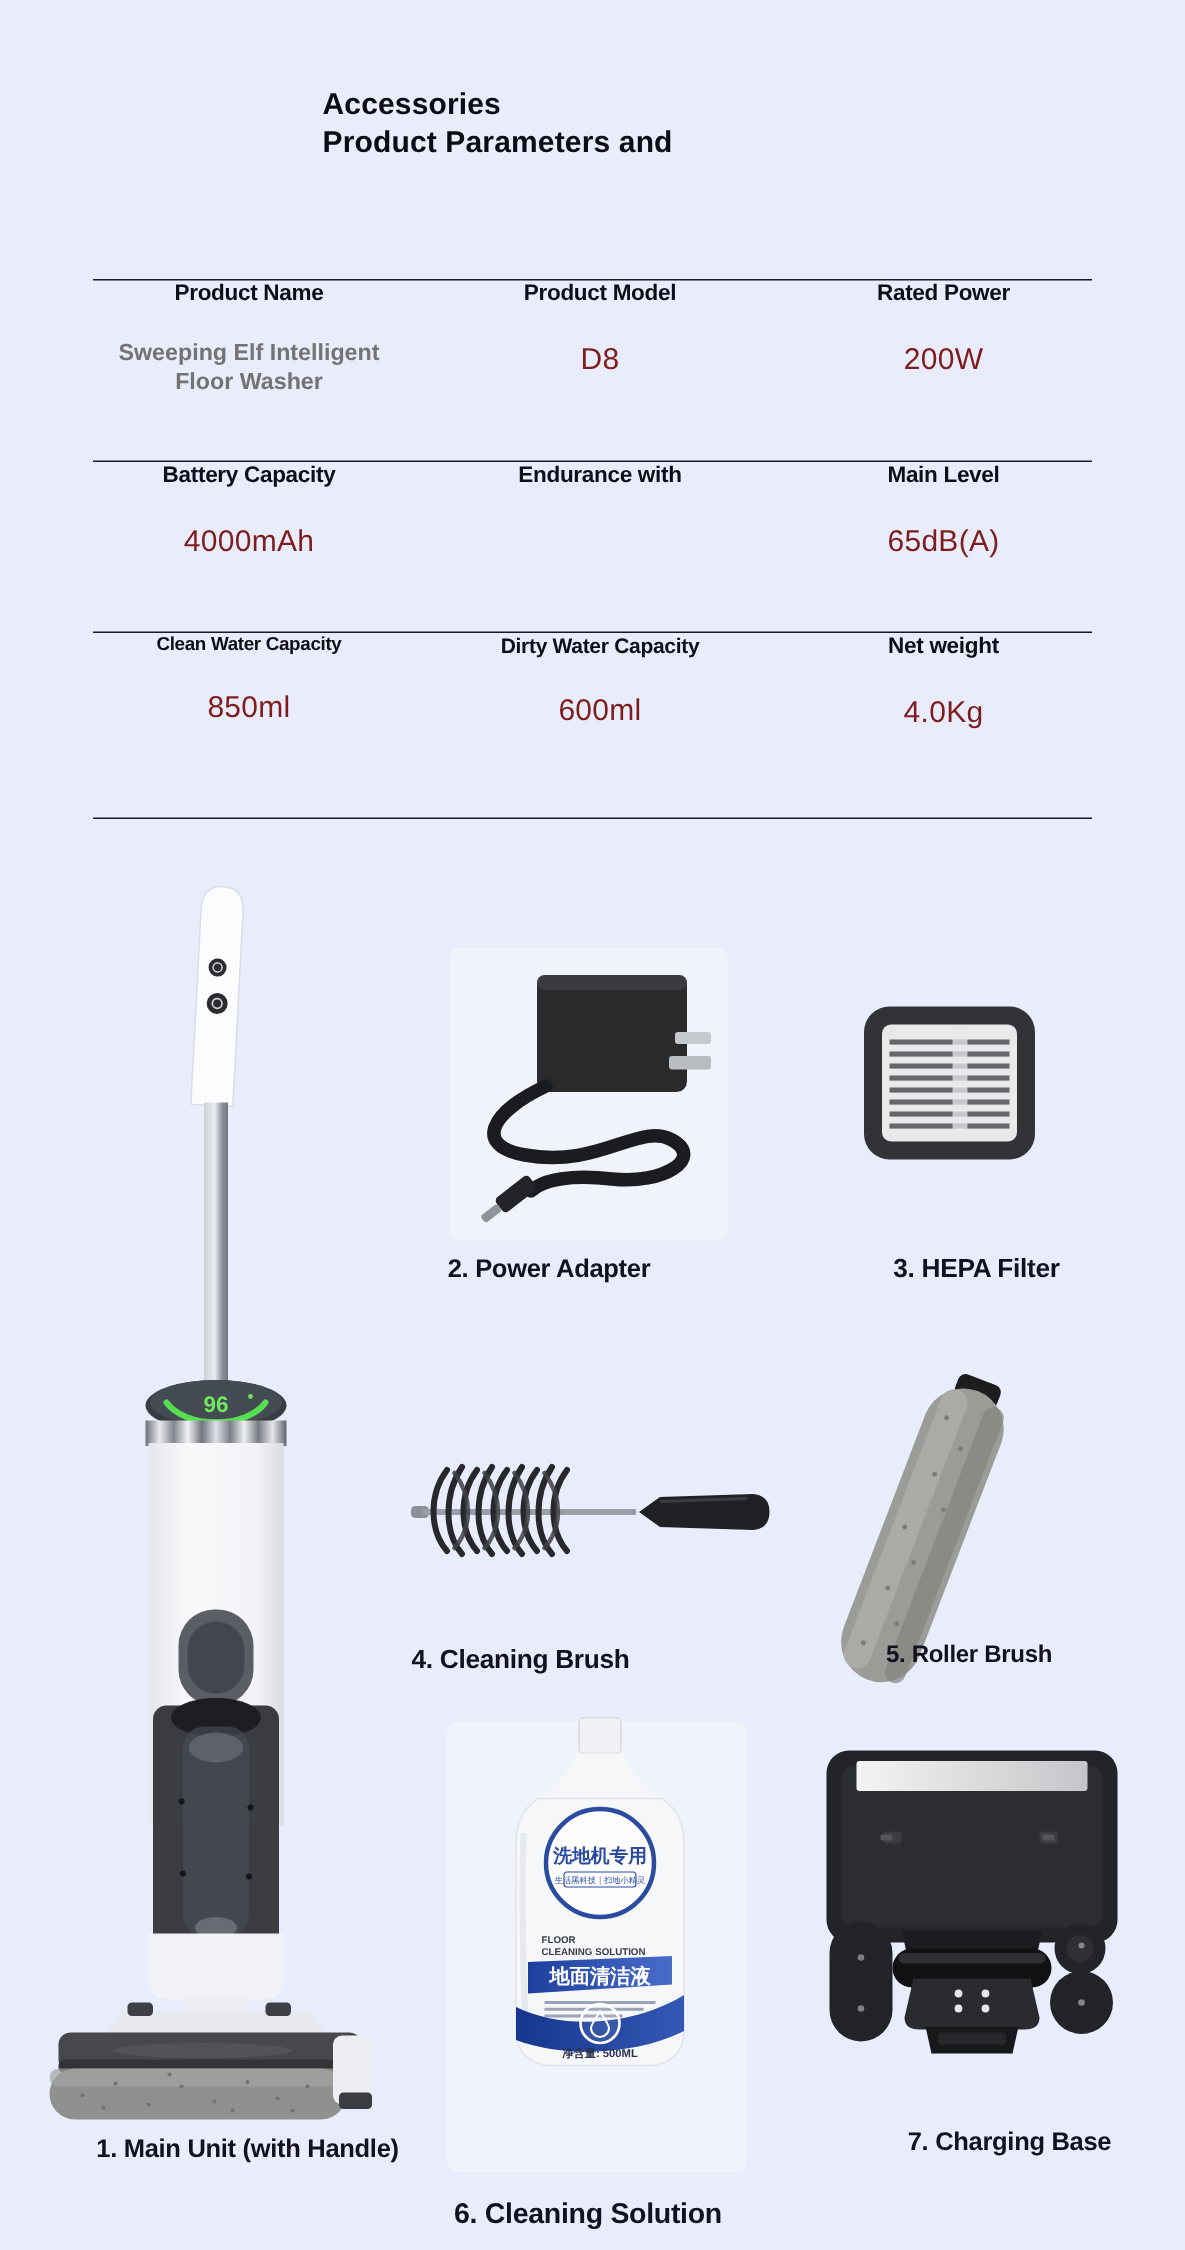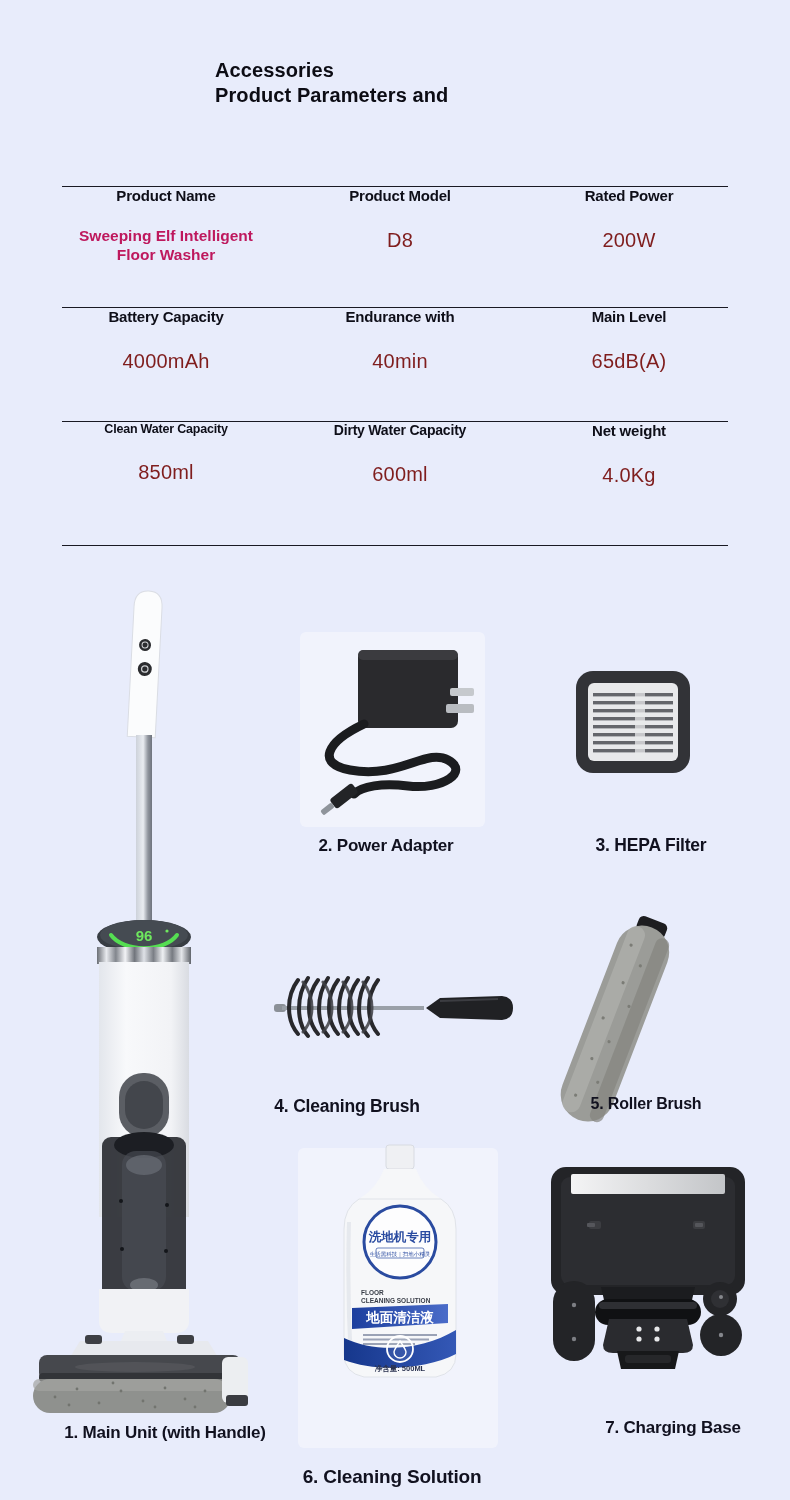--- a/index.html
+++ b/index.html
@@ -33,21 +33,21 @@
     font-size:15px; font-weight:700; color:#0e0e18; letter-spacing:-0.2px;
   }
   .hdr.sm { font-size:12.5px; }
   .hdr.md { font-size:14px; }
   .val {
     margin-top:25px;
     font-size:20px; font-weight:400; color:#7f1d1d; letter-spacing:0.2px;
   }
   .val-name {
     margin-top:22px;
-    font-size:15.5px; font-weight:700; color:#be185d; line-height:19px;
+    font-size:15.5px; font-weight:700; color:#737373; line-height:19px;
     padding:0 6px;
   }
   
   .acc { position:absolute; }
   .acc-label {
     position:absolute; transform:translateX(-50%);
     font-weight:700; color:#11111f; white-space:nowrap; letter-spacing:-0.2px;
   }
   .photo-bg {
     position:absolute; background:rgba(255,255,255,0.40); border-radius:6px;
@@ -77,21 +77,20 @@
       <div class="val">200W</div>
     </div>
   </div>
   <div class="spec-row row-2">
     <div class="spec-cell">
       <div class="hdr">Battery Capacity</div>
       <div class="val">4000mAh</div>
     </div>
     <div class="spec-cell">
       <div class="hdr">Endurance with</div>
-      <div class="val">40min</div>
     </div>
     <div class="spec-cell">
       <div class="hdr">Main Level</div>
       <div class="val">65dB(A)</div>
     </div>
   </div>
   <div class="spec-row row-3">
     <div class="spec-cell">
       <div class="hdr sm">Clean Water Capacity</div>
       <div class="val">850ml</div>
@@ -215,21 +214,21 @@
     <rect x="58" y="12" width="100" height="10" rx="5" fill="#3b3b3f"></rect>
     <rect x="150" y="50" width="24" height="8" rx="2" fill="#c6c9cd"></rect>
     <rect x="146" y="66" width="28" height="9" rx="2" fill="#b9bcc1"></rect>
     <path d="M64 86 C 26 104, 16 126, 50 132 C 100 141, 126 110, 148 122 C 170 134, 142 152, 108 148 C 82 145, 62 148, 54 156" fill="none" stroke="#1b1c1f" stroke-width="9" stroke-linecap="round"></path>
     <g transform="rotate(-38 44 158)">
       <rect x="30" y="152" width="28" height="12" rx="3" fill="#232427"></rect>
       <rect x="16" y="155" width="14" height="6" rx="2" fill="#8f949b"></rect>
     </g>
   </svg>
 </div>
-<div class="acc-label" style="left:386px; top:836px; font-size:17px;">2. Power Adapter</div>
+<div class="acc-label" style="left:366px; top:836px; font-size:17px;">2. Power Adapter</div>
 
 <div class="acc" style="left:573px; top:668px;">
   <svg width="120" height="108" viewBox="0 0 120 108">
     <rect x="3" y="3" width="114" height="102" rx="17" fill="#323337"></rect>
     <rect x="15" y="15" width="90" height="78" rx="6" fill="#e8e9eb"></rect>
     <g fill="#64666b">
       <rect x="20" y="25" width="80" height="3.4"></rect>
         <rect x="20" y="33" width="80" height="3.4"></rect>
       <rect x="20" y="41" width="80" height="3.4"></rect>
         <rect x="20" y="49" width="80" height="3.4"></rect>

